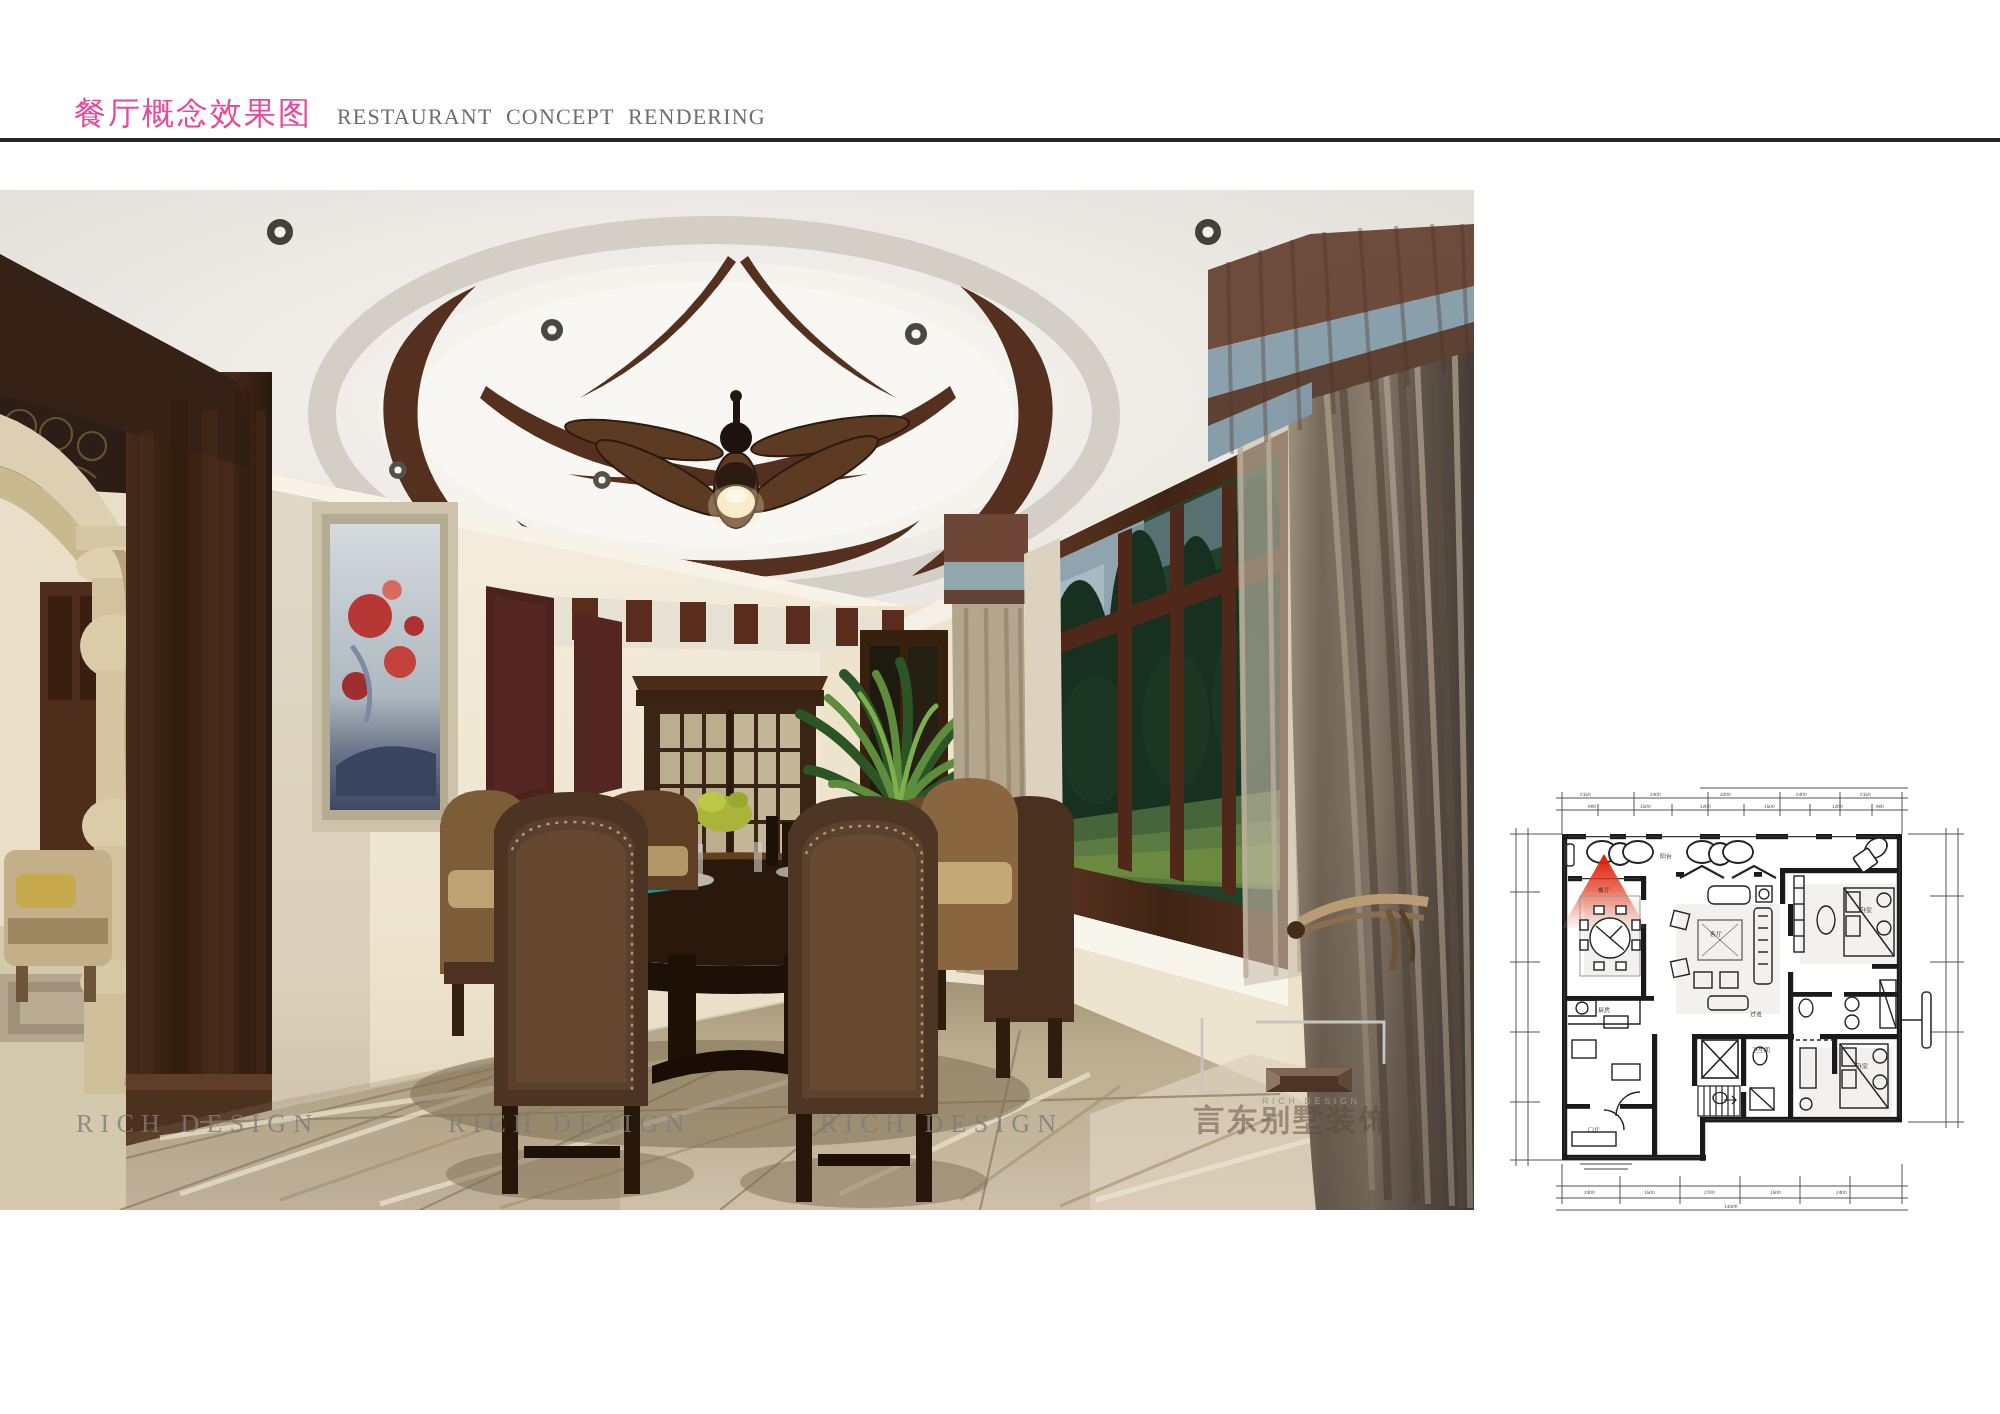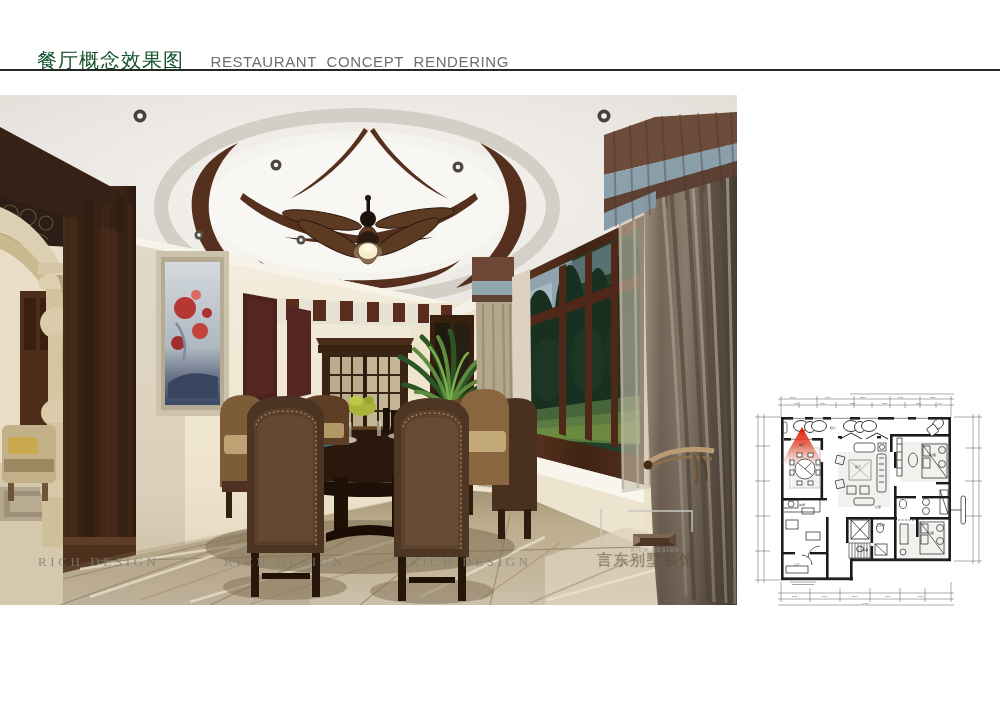--- a/index.html
+++ b/index.html
@@ -3,22 +3,22 @@
 <meta charset="utf-8">
 <style>
 html,body{margin:0;padding:0;background:#ffffff;}
 body{width:1000px;height:707px;position:relative;overflow:hidden;font-family:"Liberation Sans",sans-serif;}
 .abs{position:absolute;}
 </style>
 </head>
 <body>
 
 <div class="abs" style="left:37px;top:47px;white-space:nowrap;">
-  <span style="font-family:'Liberation Serif',serif;font-size:20px;color:#14532d;letter-spacing:1px;">餐厅概念效果图</span>
-  <span style="font-family:Liberation Sans, sans-serif;font-size:15px;color:#6e6e6e;letter-spacing:0.6px;margin-left:22px;">RESTAURANT&nbsp; CONCEPT&nbsp; RENDERING</span>
+  <span style="font-family:'Liberation Serif',serif;font-size:16px;color:#ec4899;letter-spacing:1px;">餐厅概念效果图</span>
+  <span style="font-family:Liberation Serif, serif;font-size:11px;color:#6e6e6e;letter-spacing:0.6px;margin-left:8px;">RESTAURANT&nbsp; CONCEPT&nbsp; RENDERING</span>
 </div>
 
 <div class="abs" style="left:0;top:69px;width:1000px;height:2px;background:#262626;"></div>
 
 <svg class="abs" style="left:0;top:95px;" width="737" height="510" viewBox="0 0 737 510" xmlns="http://www.w3.org/2000/svg">
 <defs>
 <radialGradient id="ceil" cx="0.48" cy="0.42" r="0.8">
  <stop offset="0" stop-color="#f7f5f1"></stop>
         <stop offset="0.55" stop-color="#ebe8e3"></stop>
         <stop offset="1" stop-color="#ddd9d2"></stop>

